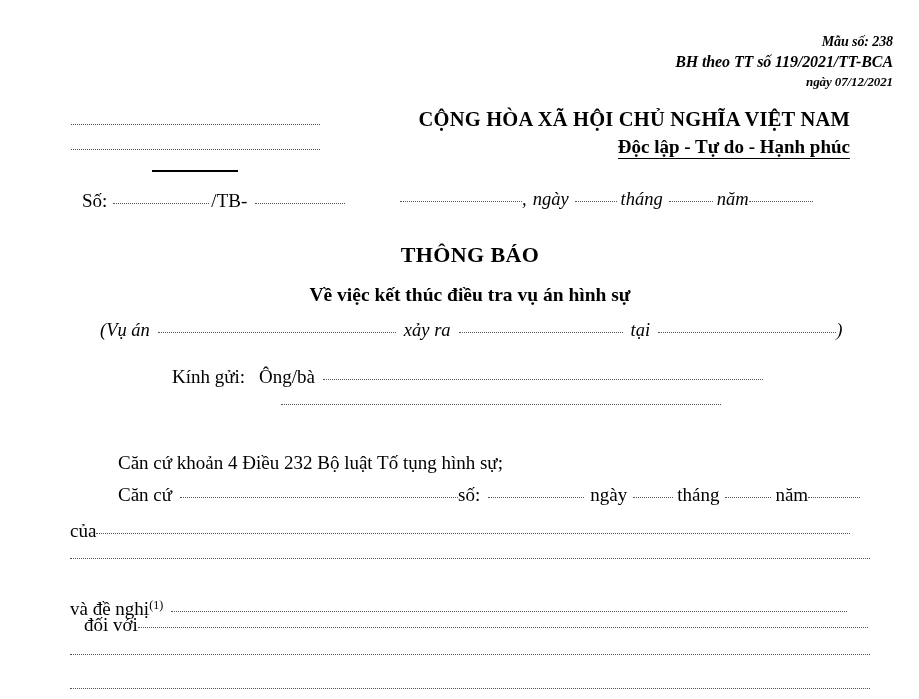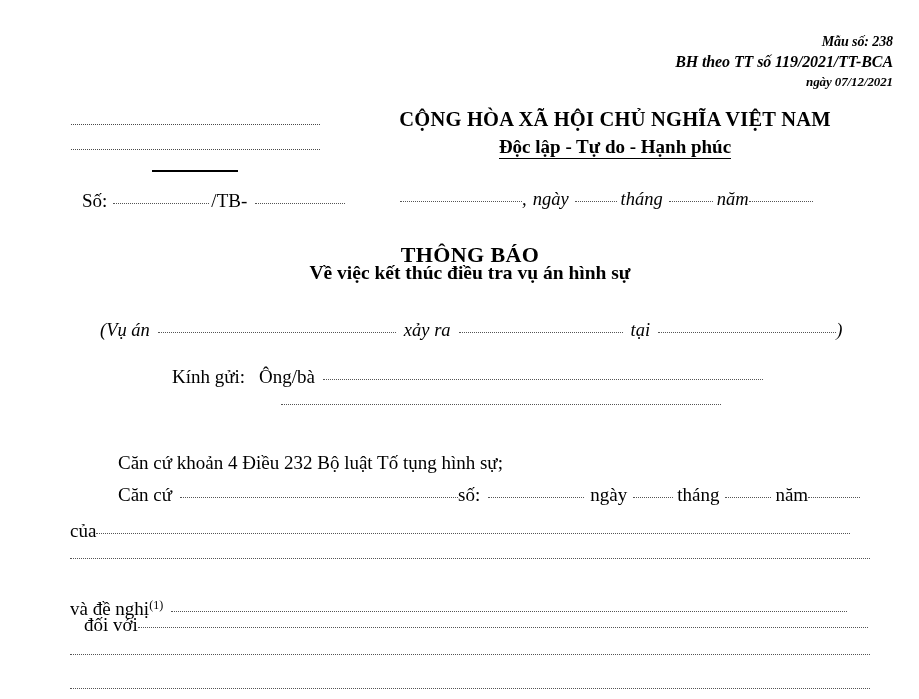--- a/index.html
+++ b/index.html
@@ -39,21 +39,21 @@
   .form-ref .ref-line-1 { font-size: 14px; }
   .form-ref .ref-line-2 { font-size: 16px; }
   .form-ref .ref-line-3 { font-size: 13px; }
 
   
   .nation {
     position: absolute;
     left: 380px;
     top: 106px;
     width: 470px;
-    text-align: center;
+    text-align: right;
   }
   .nation .country {
     font-weight: bold;
     font-size: 20.5px;
     letter-spacing: 0.2px;
     line-height: 26px;
   }
   .nation .motto {
     font-weight: bold;
     font-size: 19px;
@@ -123,21 +123,21 @@
     top: 242px;
     width: 600px;
     text-align: center;
     font-weight: bold;
     font-size: 22px;
     letter-spacing: 0.4px;
   }
   .doc-subtitle {
     position: absolute;
     left: 170px;
-    top: 262px;
+    top: 284px;
     width: 600px;
     text-align: center;
     font-weight: bold;
     font-size: 19.5px;
   }
 
   
   .case-line {
     position: absolute;
     left: 100px;

